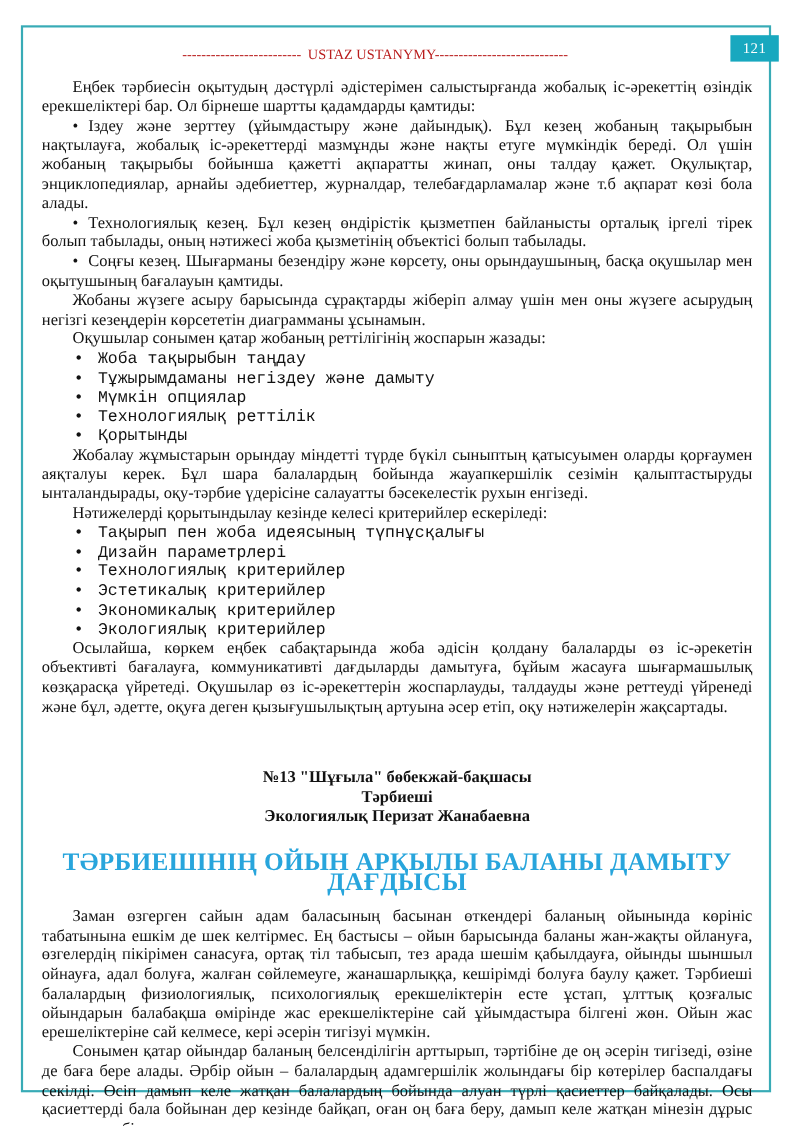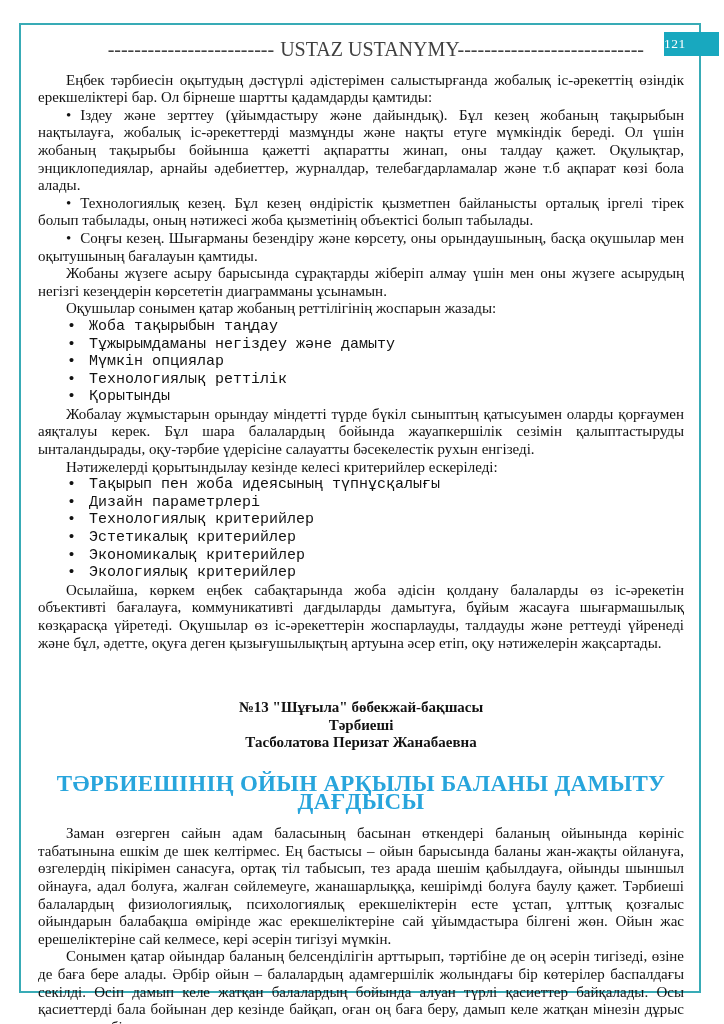--- a/index.html
+++ b/index.html
@@ -24,43 +24,44 @@
     width: 682px;
     height: 970px;
     border: 2px solid #38abb6;
     box-sizing: border-box;
     background: #ffffff;
   }
   .page-num-box {
     position: absolute;
     left: 664px;
     top: 32px;
-    width: 55px;
+    width: 44px;
     height: 24px;
     background: #18a8bf;
     color: #ffffff;
     font-size: 13.5px;
     display: flex;
     align-items: center;
+    justify-content: center;
     z-index: 3;
     letter-spacing: 0.5px;
   }
   .content {
     position: absolute;
     left: 17px;
     right: 15px;
     top: 6px;
     bottom: 4px;
     font-size: 15px;
     line-height: 17.6px;
   }
   .header {
-    text-align: right;
-    color: #404040;
-    font-size: 20px;
+    text-align: center;
+    color: #b91c1c;
+    font-size: 13px;
     margin: 10px 40px 13px 0;
     white-space: nowrap;
   }
   .header .hdr-title { margin-left: 6px; }
   p.par {
     margin: 0;
     text-align: justify;
     text-indent: 28px;
   }
   .stage-list p.par .bullet { margin-right: 9px; }
@@ -151,21 +152,21 @@
         <p class="par">Осылайша, көркем еңбек сабақтарында жоба әдісін қолдану балаларды өз іс-әрекетін объективті бағалауға, коммуникативті дағдыларды дамытуға, бұйым жасауға шығармашылық көзқарасқа үйретеді. Оқушылар өз іс-әрекеттерін жоспарлауды, талдауды және реттеуді үйренеді және бұл, әдетте, оқуға деген қызығушылықтың артуына әсер етіп, оқу нәтижелерін жақсартады.</p>
       </div>
 
       <div class="byline">
 
 
           <div>№13 "Шұғыла" бөбекжай-бақшасы</div>
 
           <div>Тәрбиеші</div>
 
-          <div>Тасболатова Перизат Жанабаевна</div>
+          <div>Экологиялық Перизат Жанабаевна</div>
         </div>
 
       <div class="section-title">ТӘРБИЕШІНІҢ ОЙЫН АРҚЫЛЫ БАЛАНЫ ДАМЫТУ ДАҒДЫСЫ</div>
 
       <div class="article2">
         <p class="par">Заман өзгерген сайын адам баласының басынан өткендері баланың ойынында көрініс табатынына ешкім де шек келтірмес. Ең бастысы – ойын барысында баланы жан-жақты ойлануға, өзгелердің пікірімен санасуға, ортақ тіл табысып, тез арада шешім қабылдауға, ойынды шыншыл ойнауға, адал болуға, жалған сөйлемеуге, жанашарлыққа, кешірімді болуға баулу қажет. Тәрбиеші балалардың физиологиялық, психологиялық ерекшеліктерін есте ұстап, ұлттық қозғалыс ойындарын балабақша өмірінде жас ерекшеліктеріне сай ұйымдастыра білгені жөн. Ойын жас ерешеліктеріне сай келмесе, кері әсерін тигізуі мүмкін.</p>
         <p class="par">Сонымен қатар ойындар баланың белсенділігін арттырып, тәртібіне де оң әсерін тигізеді, өзіне де баға бере алады. Әрбір ойын – балалардың адамгершілік жолындағы бір көтерілер баспалдағы секілді. Өсіп дамып келе жатқан балалардың бойында алуан түрлі қасиеттер байқалады. Осы қасиеттерді бала бойынан дер кезінде байқап, оған оң баға беру, дамып келе жатқан мінезін дұрыс жолға сала білу, ол – әр</p>
       </div>
 
     </div>

